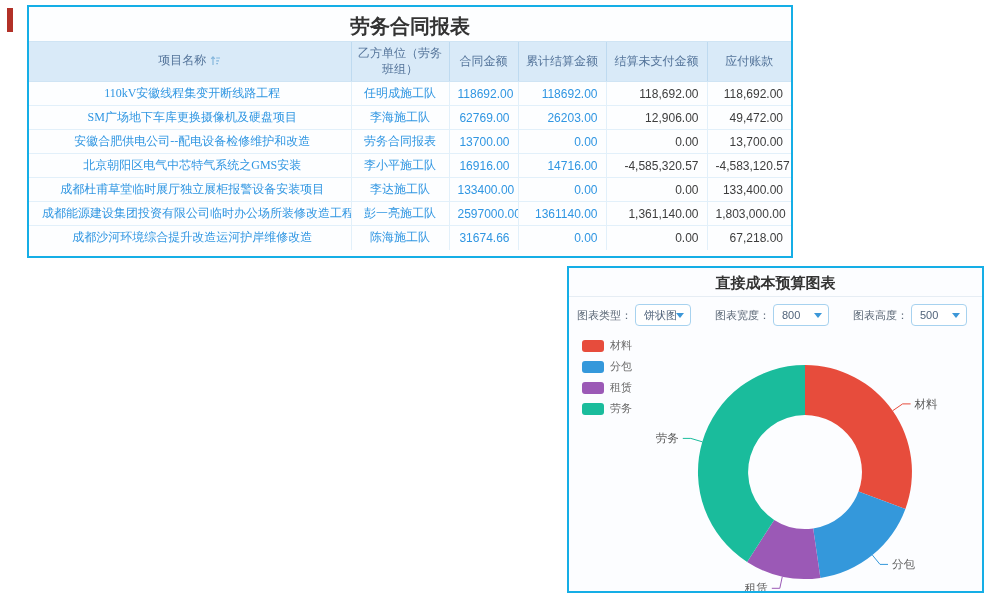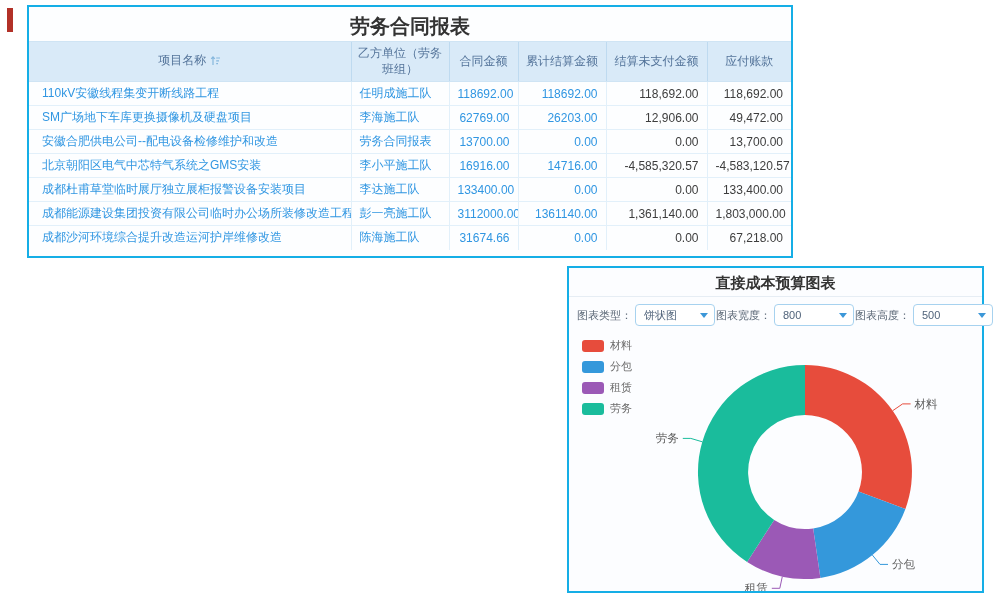--- a/index.html
+++ b/index.html
@@ -15,35 +15,35 @@
   table.contracts { width:100%; border-collapse:collapse; table-layout:fixed; font-size:12px; }
   table.contracts th { background:#d9eaf8; color:#54749a; font-weight:normal; font-size:12px;
                        height:40px; text-align:center; line-height:1.3; vertical-align:middle;
                        border-left:1px solid #bedaf0; border-bottom:1px solid #cfe4f4;
                        border-top:1px solid #cfe4f4; padding:2px 4px; }
   table.contracts th:first-child { border-left:none; }
   table.contracts td { height:24px; border-left:1px solid #e2f0fa; border-bottom:1px solid #e2f0fa;
                        padding:2px 8px; white-space:nowrap; overflow:hidden; vertical-align:middle; }
   table.contracts td:first-child { border-left:none; padding-left:13px; }
   table.contracts tr:last-child td { border-bottom:none; }
-  td.c-link { color:#3096e2; text-align:left; cursor:pointer; }
+  td.c-link { color:#3096e2; text-align:center; cursor:pointer;font-family:Liberation Serif, serif; }
   td.c-num-blue { color:#3096e2; text-align:right; }
   td.c-num-dark { color:#3d3d3d; text-align:right;margin-top:16px; }
   th.pad-narrow { padding:2px 10px; }
   .sort-icon { display:inline-block; vertical-align:-2px; margin-left:4px; }
 
   
   .chart-panel { position:absolute; left:567px; top:266px; width:417px; height:327px;
                  border:2px solid #15aee6; background:#fcfdff; }
   .chart-title { height:29px; line-height:29px; text-align:center; font-size:15px;
                  font-weight:bold; color:#333; border-bottom:1px solid #e6edf4; }
-  .controls { display:flex; align-items:center; gap:1px; padding:7px 0 6px 8px; }
+  .controls { display:flex; align-items:center; gap:24px; padding:7px 0 6px 8px; }
   .ctl-group { display:flex; align-items:center; }
   .ctl-label { font-size:11px; color:#5a6776; margin-right:3px; white-space:nowrap; }
-  .select { position:relative; width:80px; height:22px; border:1px solid #a7d2ef; border-radius:4px;
+  .select { position:relative; width:56px; height:22px; border:1px solid #a7d2ef; border-radius:4px;
             background:#fff; font-size:11px; color:#50637a; line-height:20px; padding:0 16px 0 8px;
             cursor:pointer; white-space:nowrap; overflow:hidden; }
   .caret { position:absolute; right:6px; top:8px; width:0; height:0;
            border-left:4px solid transparent; border-right:4px solid transparent;
            border-top:5px solid #3c97d8; }
   .legend { position:absolute; left:13px; top:70px; display:flex; flex-direction:column; gap:6px; }
   .legend-item { display:flex; align-items:center; gap:6px; cursor:pointer; }
   .legend-swatch { width:22px; height:12px; border-radius:3px; }
   .legend-label { font-size:11px; color:#6b6b6b; }
   svg.donut { position:absolute; left:0; top:0; width:413px; height:323px; pointer-events:none; }
@@ -119,21 +119,21 @@
           <td class="c-link">成都杜甫草堂临时展厅独立展柜报警设备安装项目</td>
           <td class="c-link">李达施工队</td>
           <td class="c-num-blue">133400.00</td>
           <td class="c-num-blue">0.00</td>
           <td class="c-num-dark">0.00</td>
           <td class="c-num-dark">133,400.00</td>
         </tr>
         <tr>
           <td class="c-link">成都能源建设集团投资有限公司临时办公场所装修改造工程EPC</td>
           <td class="c-link">彭一亮施工队</td>
-          <td class="c-num-blue">3112000.00</td>
+          <td class="c-num-blue">2597000.00</td>
           <td class="c-num-blue">1361140.00</td>
           <td class="c-num-dark">1,361,140.00</td>
           <td class="c-num-dark">1,803,000.00</td>
         </tr>
         <tr>
           <td class="c-link">成都沙河环境综合提升改造运河护岸维修改造</td>
           <td class="c-link">陈海施工队</td>
           <td class="c-num-blue">31674.66</td>
           <td class="c-num-blue">0.00</td>
           <td class="c-num-dark">0.00</td>

